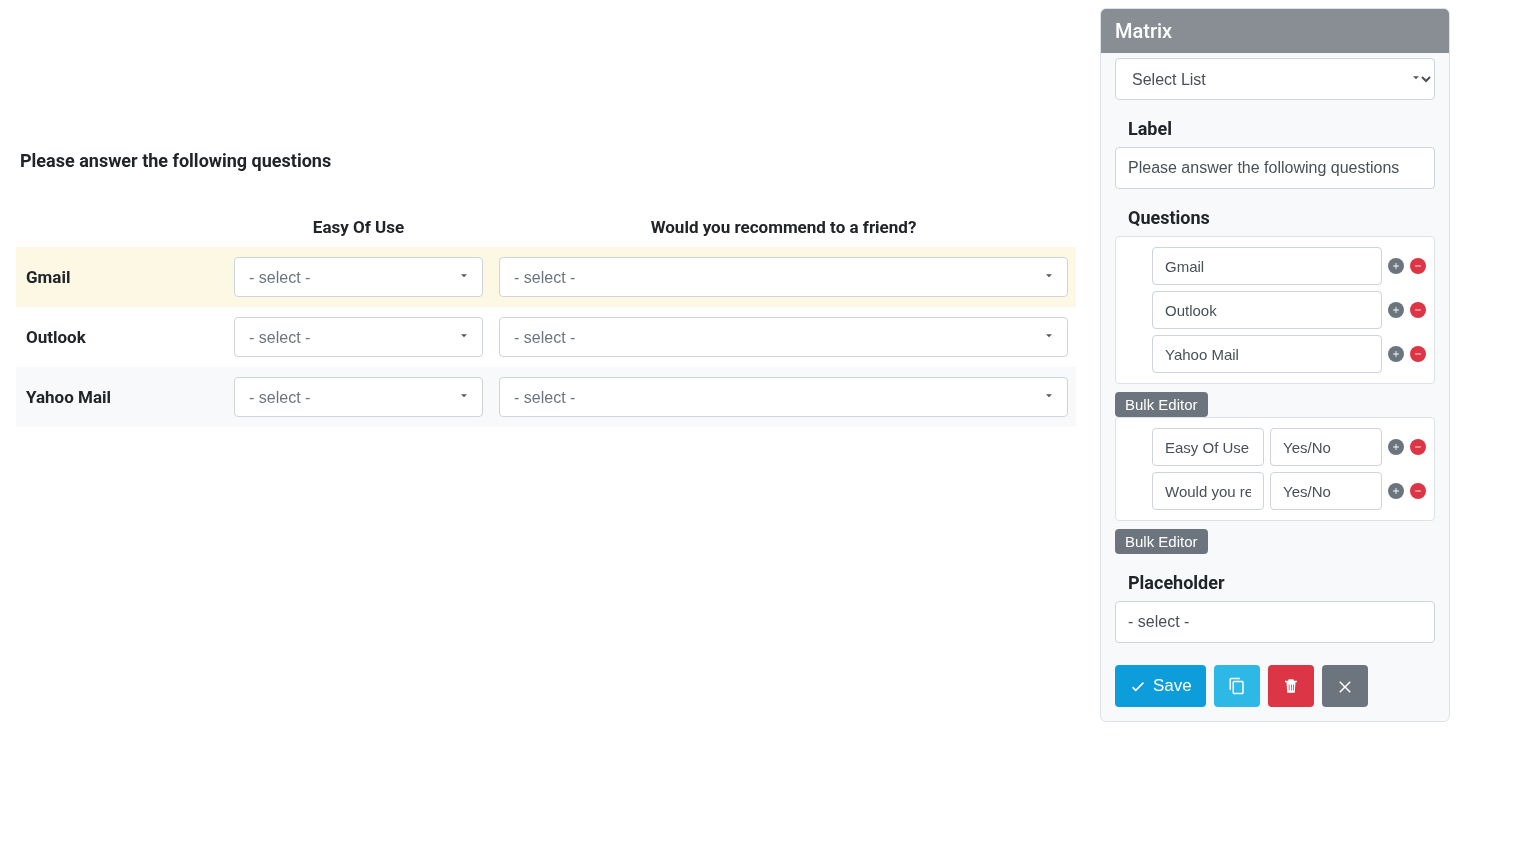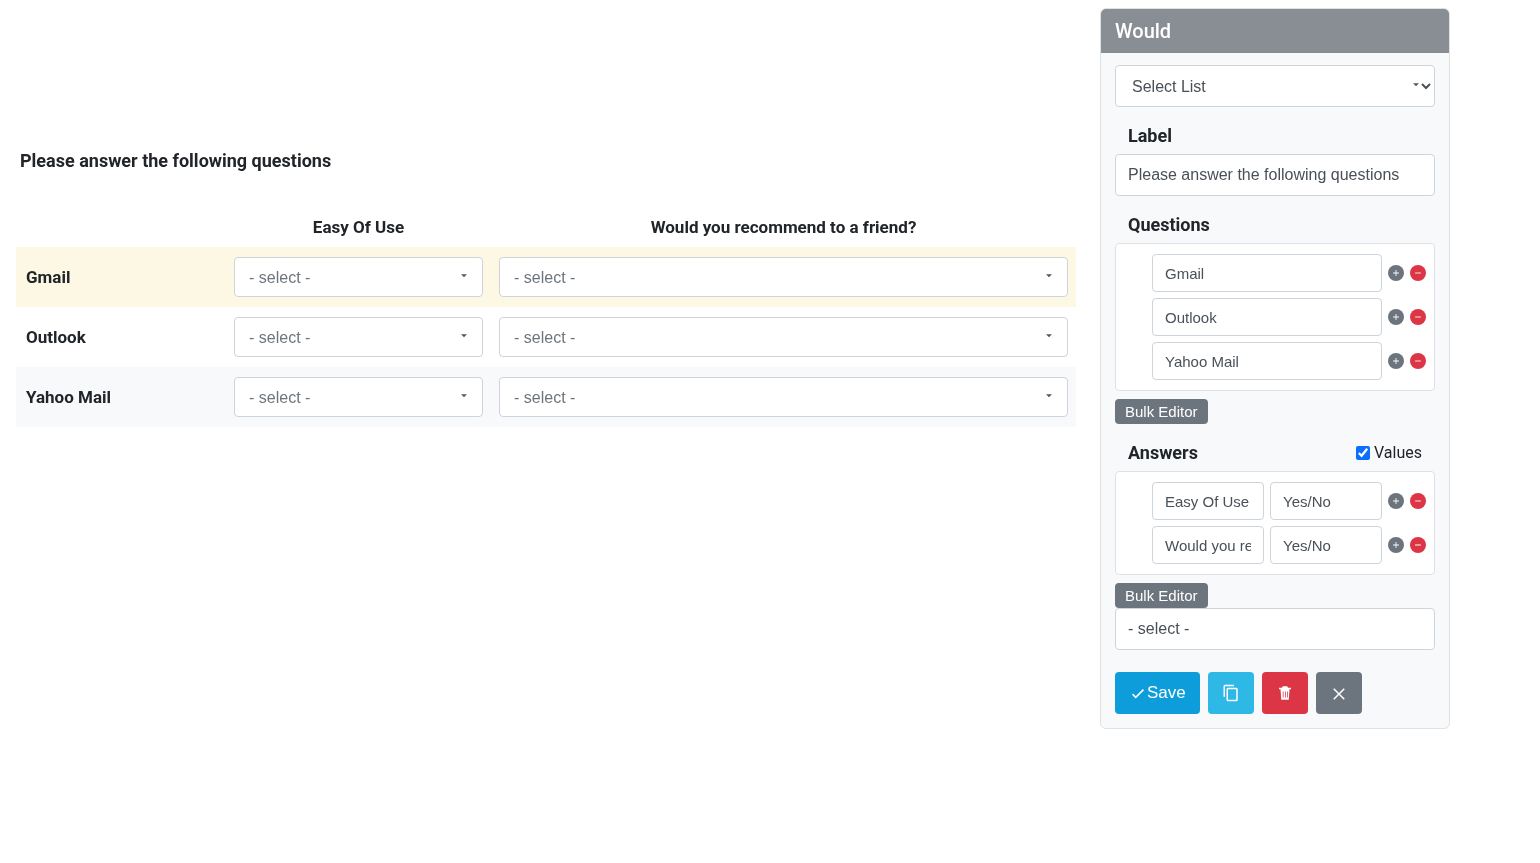--- a/index.html
+++ b/index.html
@@ -13,21 +13,21 @@
   table.matrix td { padding: 10px 8px; vertical-align: middle; }
   table.matrix td.rowlabel { font-weight: 700; font-size: 17px; padding-left: 10px; }
   table.matrix tbody tr.highlight { background: #fcf8e3; }
   table.matrix tbody tr.stripe { background: #f8f9fa; }
   .select { width: 100%; height: 40px; border: 1px solid #ced4da; border-radius: 4px; padding: 0 30px 0 14px; background: #fff; font-size: 16px; color: #6c757d; appearance: none; position: relative; }
   .select-wrap { position: relative; }
   .select-wrap .chev { position: absolute; right: 12px; top: 50%; transform: translateY(-50%); pointer-events: none; color: #555; }
   
   .panel { width: 350px; margin: 8px 90px 8px 8px; border: 1px solid #dee2e6; border-radius: 6px; background: #f8f9fa; align-self: flex-start; overflow: hidden; }
   .panel-header { background: #898e94; color: #fff; font-size: 20px; font-weight: 500; padding: 10px 14px; }
-  .panel-body { padding: 12px 14px 14px; }
+  .panel-body { padding: 5px 14px 14px; }
   .field-label { font-weight: 700; font-size: 18px; margin: 18px 13px 8px; display: flex; justify-content: space-between; align-items: center; }
   .checkbox-label { font-weight: 400; font-size: 16px; display: flex; align-items: center; gap: 4px; }
   .checkbox-label input { width: 14px; height: 14px; accent-color: #0d6efd; }
   .input { width: 100%; height: 42px; border: 1px solid #ced4da; border-radius: 4px; padding: 0 12px; font-size: 16px; background: #fff; color: #495057; }
   .input.small { height: 38px; font-size: 15px; }
   .list-box { border: 1px solid #dee2e6; border-radius: 4px; background: #fff; padding: 10px 8px 10px 36px; }
   .list-row { display: flex; align-items: center; gap: 6px; margin-bottom: 6px; }
   .list-row:last-child { margin-bottom: 0; }
   .list-row .input { flex: 1; }
   .icon-circle { width: 16px; height: 16px; border-radius: 50%; display: inline-flex; align-items: center; justify-content: center; color: #fff; font-weight: 700; line-height: 1; cursor: pointer; flex-shrink: 0; }
@@ -35,21 +35,21 @@
   .plus-icon { background: #6c757d; }
   .minus-icon { background: #dc3545; }
   .bulk-btn { background: #6c757d; color: #ffffff; border: none; border-radius: 4px; padding: 4px 10px; font-size: 15px; margin-top: 8px; cursor: pointer; }
   .footer-buttons { display: flex; gap: 8px; margin-top: 22px; }
   .btn { border: none; border-radius: 4px; color: #fff; height: 42px; display: inline-flex; align-items: center; justify-content: center; font-size: 17px; cursor: pointer; padding: 0 14px; }
   .btn svg { width: 18px; height: 18px; }
   .btn-primary { background: #0d9ddb; }
   .btn-info { background: #2eb8e6; width: 46px; }
   .btn-danger { background: #dc3545; width: 46px; }
   .btn-secondary { background: #6c757d; width: 46px; }
-  .btn-primary .label { }
+  .btn-primary .label { margin-left: 6px; }
   .chev svg { width: 14px; height: 14px; }
   .panel-select-wrap { position: relative; }
   .panel-select-wrap .chev { position: absolute; right: 12px; top: 50%; transform: translateY(-50%); pointer-events: none; color: #555; }
   .answers-row { display: flex; gap: 6px; align-items: center; margin-bottom: 6px; }
   .answers-row:last-child { margin-bottom: 0; }
   .answers-row .input { flex: 1; min-width: 0; }
 </style>
 </head>
 <body>
 
@@ -102,21 +102,21 @@
               <div class="select-wrap"><select class="select"><option>- select -</option></select><span class="chev"><svg viewBox="0 0 24 24" fill="currentColor">
                     <path d="M7 10l5 5 5-5z"></path>
                   </svg></span></div>
             </td>
         </tr>
       </tbody>
     </table>
   </div>
 
   <div class="panel">
-    <div class="panel-header">Would</div>
+    <div class="panel-header">Matrix</div>
     <div class="panel-body">
 
       <div class="panel-select-wrap">
         <select class="input"><option>Select List</option></select>
         <span class="chev"><svg viewBox="0 0 24 24" fill="currentColor">
               <path d="M7 10l5 5 5-5z"></path>
             </svg></span>
       </div>
 
       <div class="field-label">Label</div>
@@ -159,27 +159,20 @@
             </span>
           <span class="icon-circle minus-icon">
               <svg viewBox="0 0 24 24" fill="currentColor">
                 <path d="M19 13H5v-2h14v2z"></path>
               </svg>
             </span>
         </div>
       </div>
       <button class="bulk-btn">Bulk Editor</button>
 
-      <div class="field-label">
-        <span>Answers</span>
-        <label class="checkbox-label">
-          <input type="checkbox" checked="" style="">
-          <span>Values</span>
-        </label>
-      </div>
       <div class="list-box">
         <div class="answers-row">
           <input class="input small" value="Easy Of Use" style="">
           <input class="input small" value="Yes/No" style="">
           <span class="icon-circle plus-icon">
               <svg viewBox="0 0 24 24" fill="currentColor">
                 <path d="M19 13h-6v6h-2v-6H5v-2h6V5h2v6h6v2z"></path>
               </svg>
             </span>
           <span class="icon-circle minus-icon">
@@ -198,20 +191,21 @@
             </span>
           <span class="icon-circle minus-icon">
               <svg viewBox="0 0 24 24" fill="currentColor">
                 <path d="M19 13H5v-2h14v2z"></path>
               </svg>
             </span>
         </div>
       </div>
       <button class="bulk-btn">Bulk Editor</button>
 
+      <div class="field-label">Placeholder</div>
       <input class="input" value="- select -" style="">
 
       <div class="footer-buttons">
         <button class="btn btn-primary">
           <svg viewBox="0 0 24 24" fill="currentColor">
               <path d="M9 16.2l-3.5-3.5L4 14.2 9 19.2 20 8.2l-1.5-1.5z"></path>
             </svg>
           <span class="label">Save</span>
         </button>
         <button class="btn btn-info">

